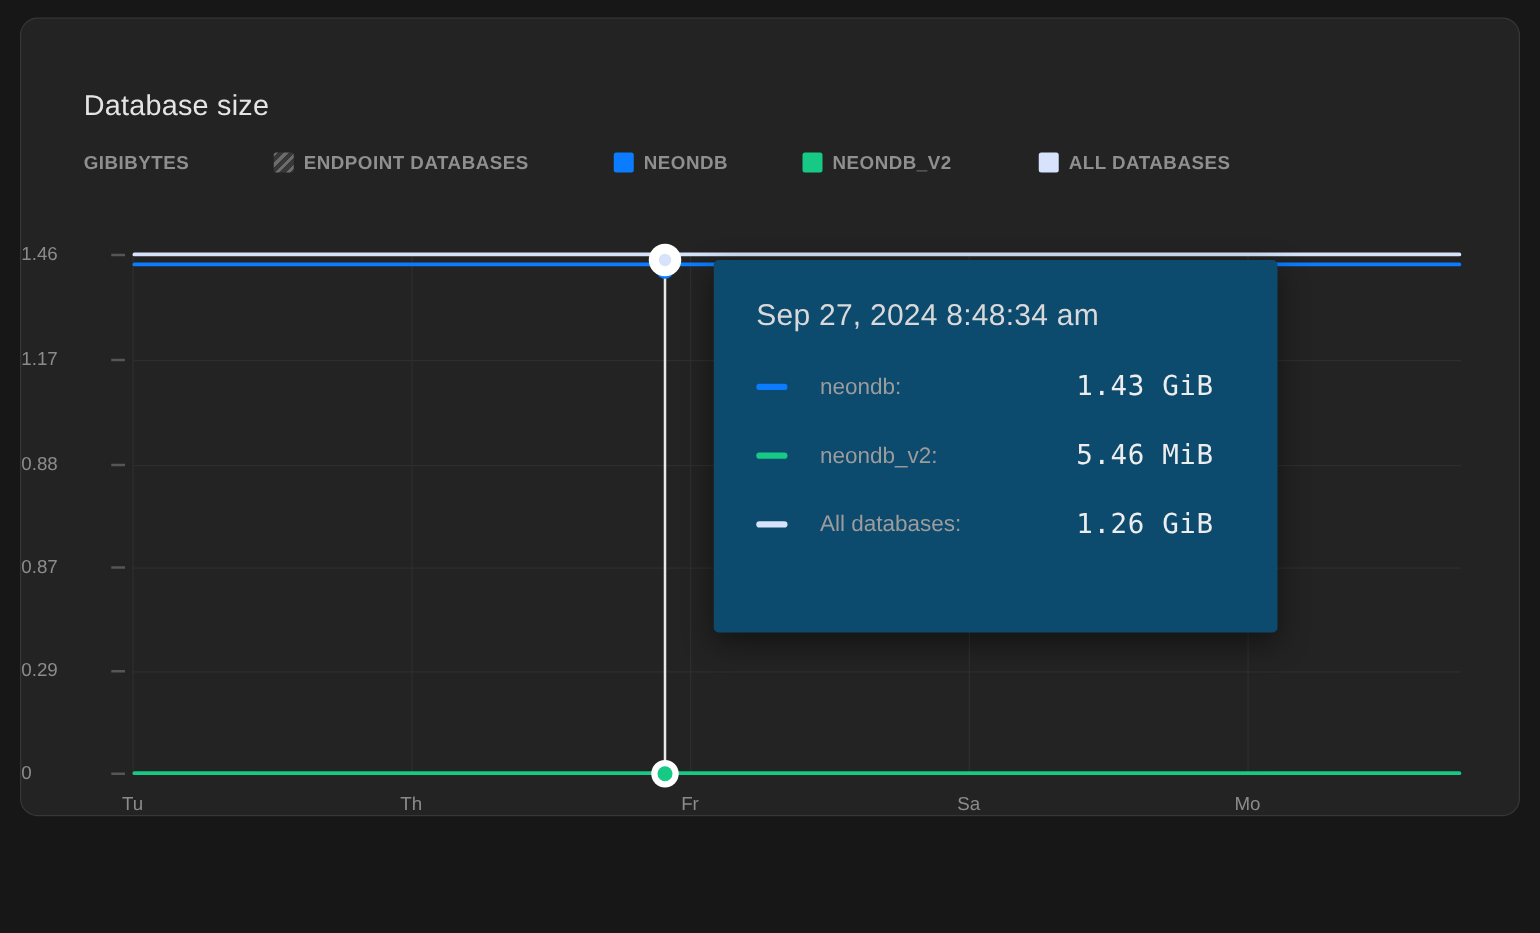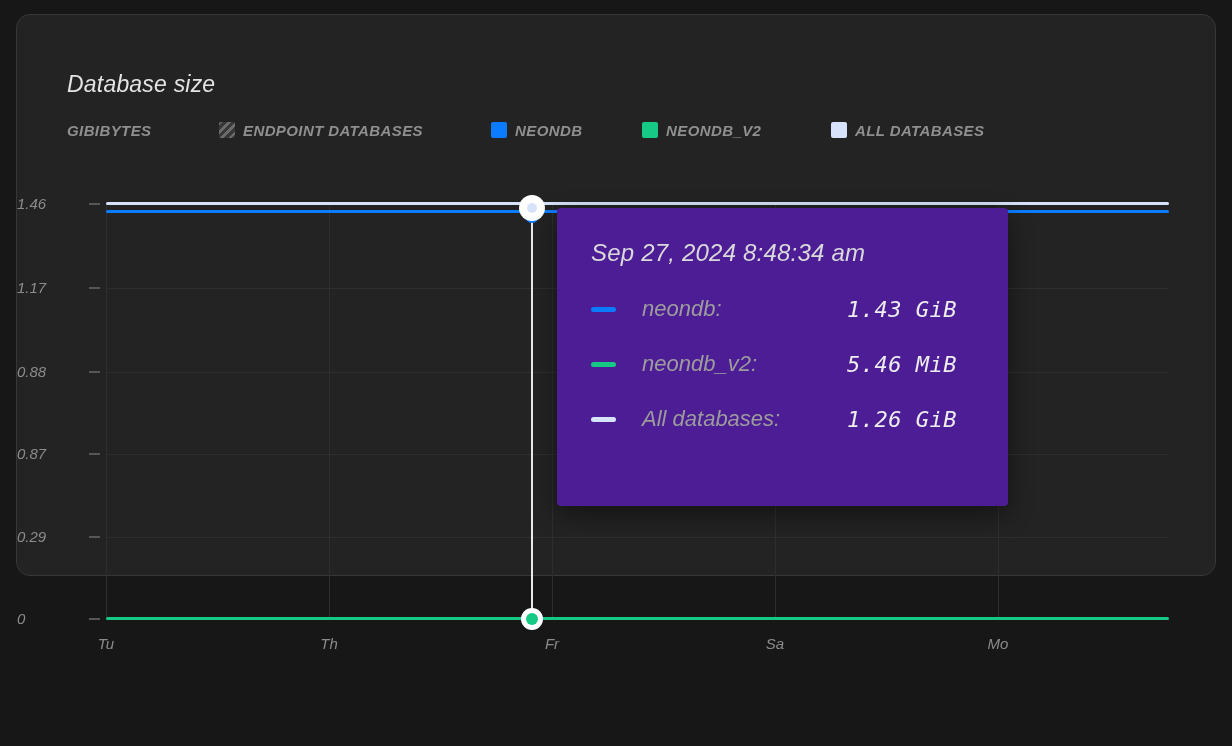--- a/index.html
+++ b/index.html
@@ -1,42 +1,42 @@
 <!DOCTYPE html>
 <html><head>
 <meta charset="utf-8">
 <style>
   * { margin:0; padding:0; box-sizing:border-box; }
   html,body { width:1232px; height:746px; background:#171717; overflow:hidden;
               font-family:"Liberation Sans", sans-serif; }
-  .card { position:absolute; left:16px; top:14px; width:1200px; height:562px;
-          background:#232323; border:1px solid #373737; border-radius:14px;font-style:italic; }
+  .card { position:absolute; left:16px; top:14px; width:1200px; height:639px;
+          background:#232323; border:1px solid #373737; border-radius:14px; }
   .title { position:absolute; left:50px; top:54px; font-size:23px; line-height:30px;
            color:#e4e4e4; letter-spacing:.2px; }
   .legend-item { position:absolute; top:106px; height:18px; display:flex; align-items:center;
                  gap:8px; font-size:15px; font-weight:700; color:#8f8f8f; letter-spacing:.4px; }
   .swatch { width:16px; height:16px; border-radius:2px; flex:0 0 auto; }
   .swatch.hatched { background:repeating-linear-gradient(135deg,#6c6c6c 0 2.5px,#383838 2.5px 6px); }
   .plot-line-h { position:absolute; height:1px; background:#2e2e2e; }
   .plot-line-v { position:absolute; width:1px; background:#2e2e2e; }
   .ylabel { position:absolute; left:0; width:68px; text-align:left; font-size:15px;
             color:#8b8b8b; line-height:20px; }
   .ytick { position:absolute; left:72px; width:11px; height:2px; background:#565656; }
   .xlabel { position:absolute; width:60px; text-align:center; font-size:15px; color:#8b8b8b; }
   .series { position:absolute; border-radius:2px; }
   .crosshair { position:absolute; width:2px; background:#e9e9e9; border-radius:1px; }
   .dot { position:absolute; border-radius:50%; }
-  .tooltip { position:absolute; left:540px; top:193px; width:451px; height:298px;
-             background:#4c1d95; border-radius:4px; box-shadow:0 8px 24px rgba(0,0,0,.45);
+  .tooltip { position:absolute; left:554px; top:193px; width:451px; height:298px;
+             background:#0c4a6e; border-radius:4px; box-shadow:0 8px 24px rgba(0,0,0,.45);
              padding:30px 30px 0 34px; z-index:5; }
   .tt-header { font-size:24px; color:#d9d9d9; line-height:30px; letter-spacing:.2px; }
   .tt-row { display:flex; align-items:center; height:28px; margin-top:27px; }
   .tt-row:first-of-type { margin-top:45px; }
   .tt-dash { width:25px; height:5px; border-radius:3px; flex:0 0 auto; }
-  .tt-label { margin-left:26px; width:205px; font-size:22px; color:#9c9c9c; }
+  .tt-label { margin-left:26px; width:205px; font-size:18px; color:#9c9c9c; }
   .tt-value { font-family:"DejaVu Sans Mono", monospace; font-size:22px; color:#ededed;
               letter-spacing:.5px; white-space:pre; }
 </style>
 </head>
 <body>
 
 <div class="card">
 
   <div class="title">Database size</div>
 

